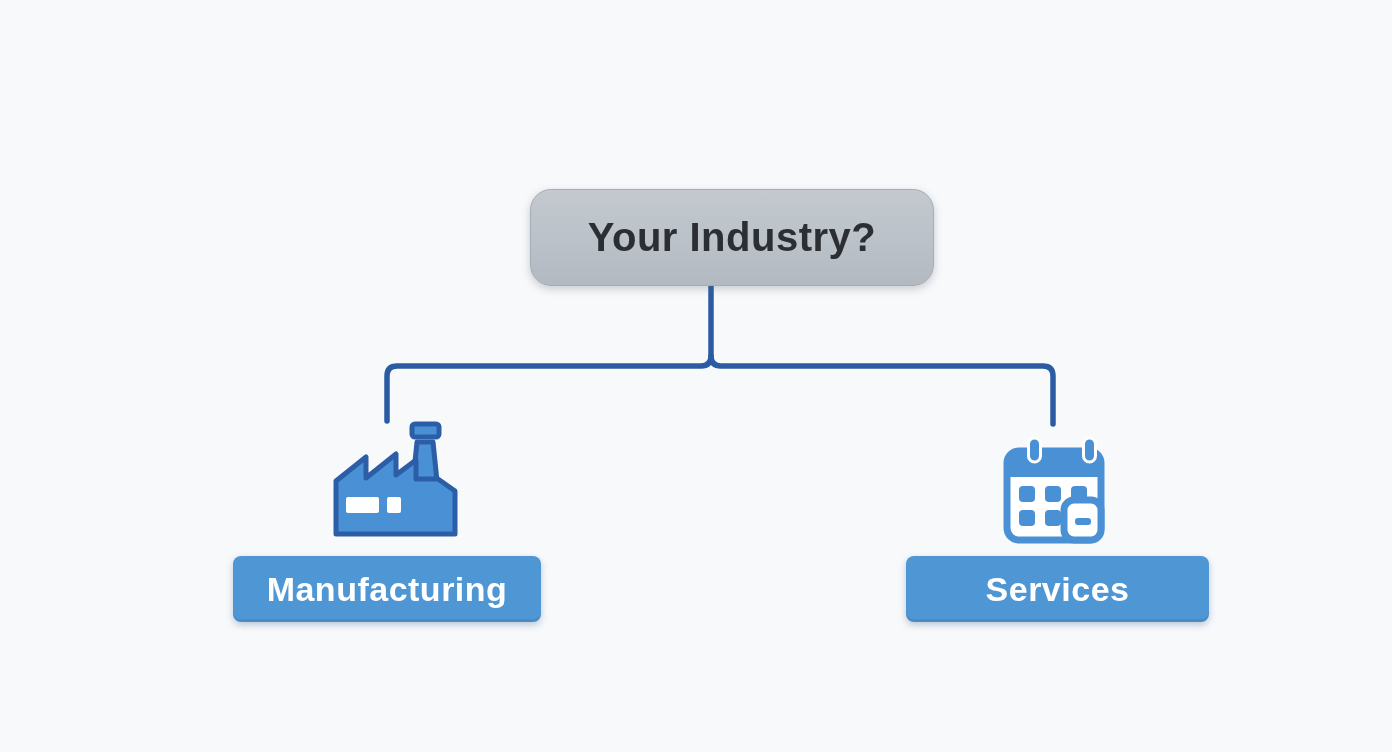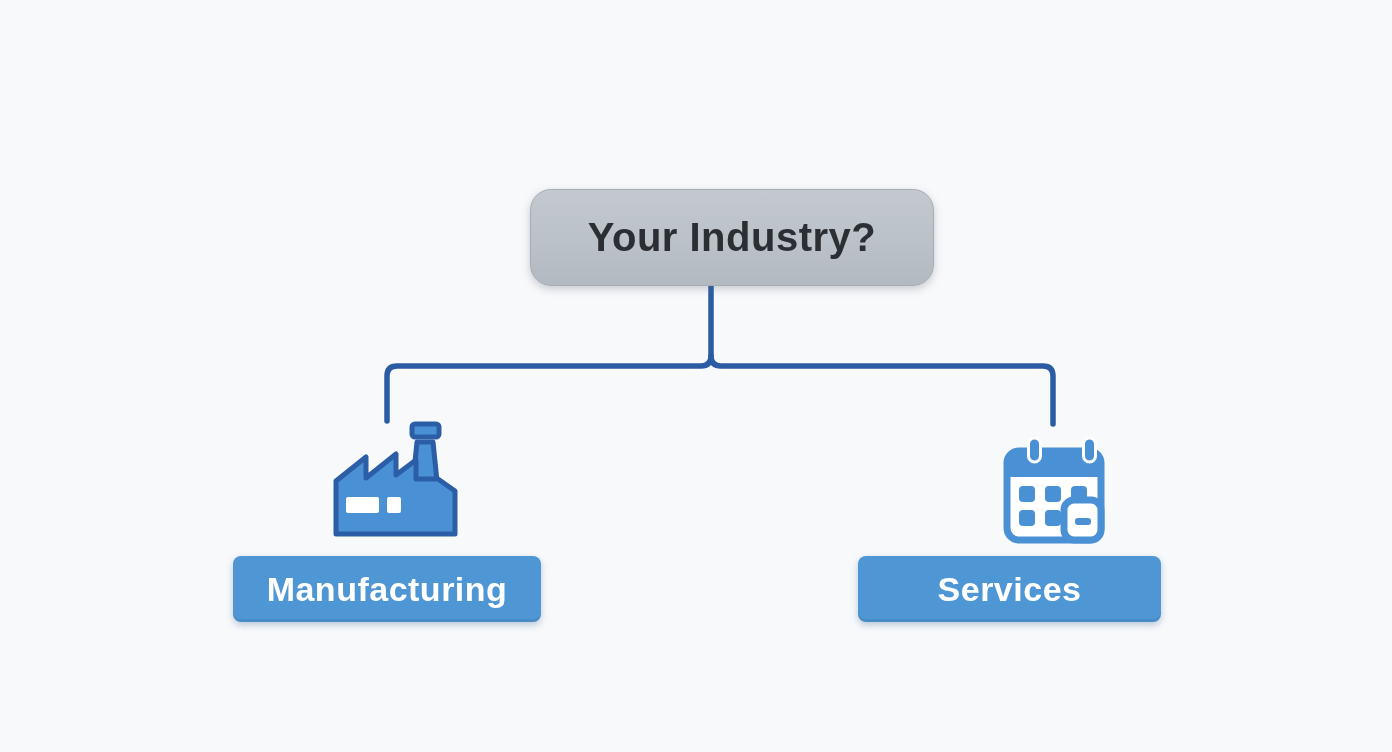--- a/index.html
+++ b/index.html
@@ -63,21 +63,21 @@
     background:var(--branch-box-bg);
     border-radius:8px;
     box-shadow:0 3px 7px rgba(70,110,155,.35), inset 0 -3px 0 rgba(0,0,0,.07);
     color:var(--branch-box-text);
     font-size:34px;
     font-weight:bold;
     letter-spacing:.5px;
     cursor:pointer;
   }
   .branch-node.manufacturing{left:233px;top:556px;width:308px;height:66px;}
-  .branch-node.services{left:858px;top:556px;width:303px;height:66px;}
+  .branch-node.services{left:906px;top:556px;width:303px;height:66px;}
   .icon{position:absolute;}
   .icon.factory{left:328px;top:421px;width:134px;height:118px;}
   .icon.calendar{left:1002px;top:436px;width:104px;height:110px;}
   .icon svg{display:block;width:100%;height:100%;}
 </style>
 </head>
 <body>
 
 <div class="stage">
 

